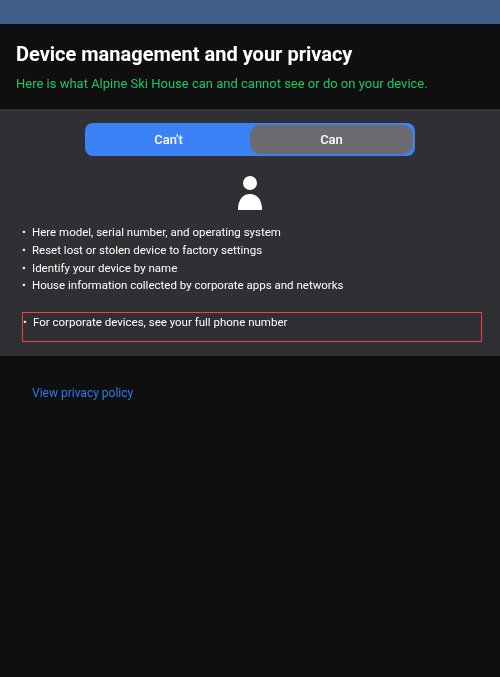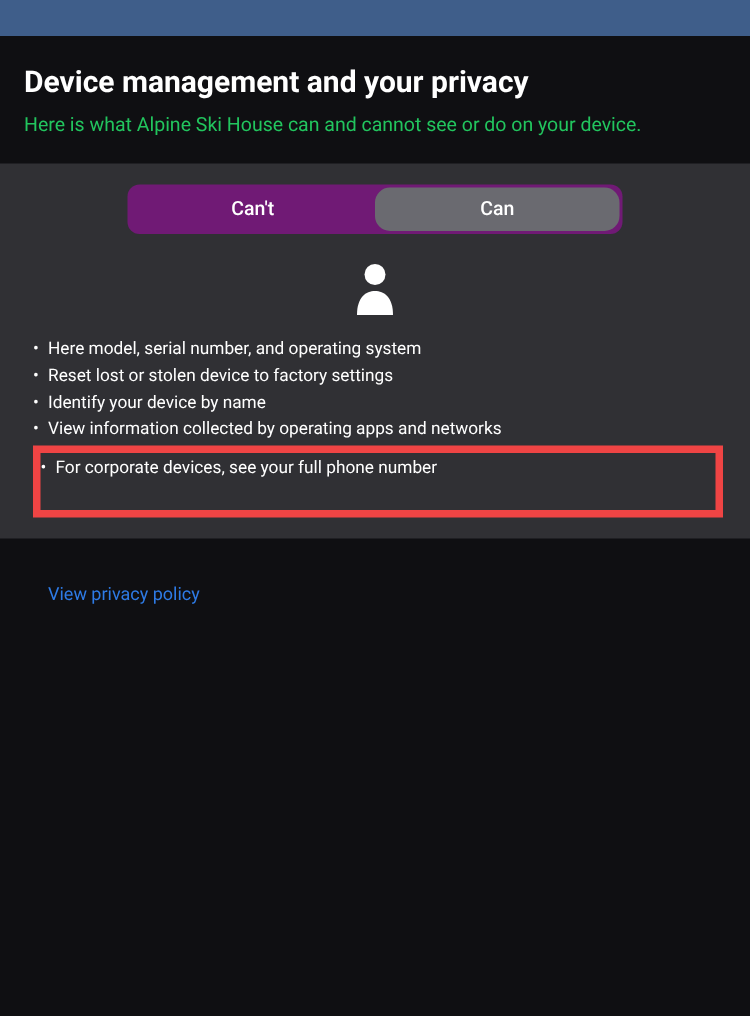--- a/index.html
+++ b/index.html
@@ -36,21 +36,21 @@
     .panel {
       background: #303034;
       margin-top: 6px;
       padding-top: 14px;
       padding-bottom: 14px;
     }
     .segmented {
       display: flex;
       width: 330px;
       margin: 0 auto 18px auto;
-      background: #701a75;
+      background: #3b82f6;
       border-radius: 8px;
       padding: 2px;
     }
     .segmented button {
       flex: 1;
       border: none;
       background: transparent;
       color: #fff;
       font-size: 13px;
       font-weight: 500;
@@ -80,23 +80,23 @@
       position: relative;
       padding-left: 10px;
     }
     ul li::before {
       content: "•";
       position: absolute;
       left: 0;
       color: #fff;
     }
     .highlight-box {
-      border: 5px solid #ef4444;
-      margin-top: 2px;
-      padding: 1px 0 19px 0;
+      border: 1px solid #ef4444;
+      margin-top: 17px;
+      padding: 1px 0 9px 0;
     }
     .footer {
       padding: 26px 16px;
     }
     .link {
       color: #2e7be6;
       font-size: 12px;
       cursor: pointer;
       margin-left: 16px;
     }
@@ -120,21 +120,21 @@
   <svg class="person-icon" width="32" height="36" viewBox="0 0 32 36">
     <circle cx="16" cy="9" r="7" fill="#fff"></circle>
     <path d="M 4 36 C 4 24 10 20 16 20 C 22 20 28 24 28 36 Z" fill="#fff"></path>
   </svg>
 
   <div class="list-wrap">
     <ul>
       <li>Here model, serial number, and operating system</li>
       <li>Reset lost or stolen device to factory settings</li>
       <li>Identify your device by name</li>
-      <li>View information collected by operating apps and networks</li>
+      <li>House information collected by corporate apps and networks</li>
     </ul>
     <div class="highlight-box">
       <ul>
         <li>For corporate devices, see your full phone number</li>
       </ul>
     </div>
   </div>
 </div>
 
 <div class="footer">

